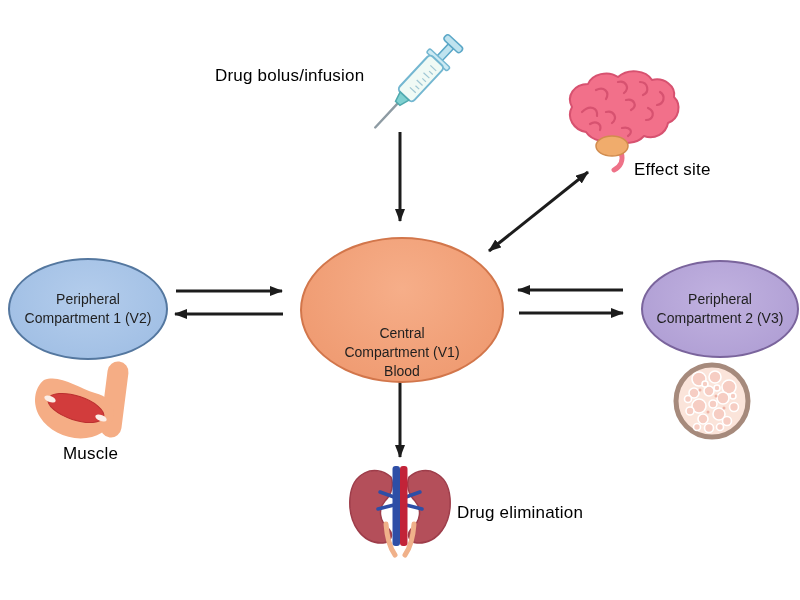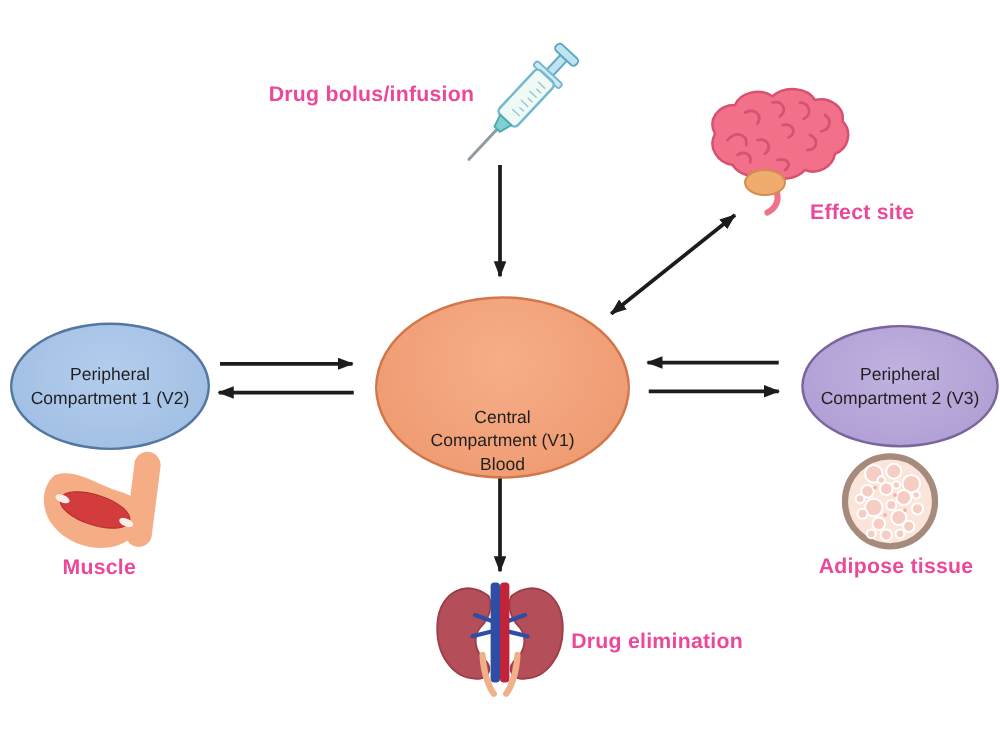--- a/index.html
+++ b/index.html
@@ -24,24 +24,24 @@
   .node-p1{
     left:8px;top:258px;width:156px;height:98px;
     background:radial-gradient(ellipse at 50% 40%, #b4cdec 0%, #a2c0e5 75%, #9bbae1 100%);
     border:2px solid #54779f;
   }
   .node-p2{
     left:641px;top:260px;width:154px;height:94px;
     background:radial-gradient(ellipse at 50% 40%, #c1b2e0 0%, #b1a0d5 75%, #aa98d0 100%);
     border:2px solid #7a649c;
   }
-  .lbl{position:absolute;font-size:17px;font-weight:700;color:#ec4899;letter-spacing:.2px;}
+  .lbl{position:absolute;font-size:17px;font-weight:400;color:#000000;letter-spacing:.2px;}
   .lbl-drug{left:215px;top:66px;}
-  .lbl-effect{left:648px;top:160px;}
-  .lbl-muscle{left:50px;top:444px;text-align:right;}
+  .lbl-effect{left:634px;top:160px;}
+  .lbl-muscle{left:63px;top:444px;text-align:right;}
   .lbl-adipose{left:655px;top:443px;}
   .lbl-elim{left:457px;top:503px;text-align:right;}
   svg{display:block;}
   .icon{position:absolute;}
 </style>
 </head>
 <body>
 
 <div class="canvas">
 
@@ -70,21 +70,20 @@
 Compartment 1 (V2)</div>
   </div>
   <div class="ellipse node-p2">
     <div class="ellipse-label">Peripheral
 Compartment 2 (V3)</div>
   </div>
 
   <div class="lbl lbl-drug">Drug bolus/infusion</div>
   <div class="lbl lbl-effect">Effect site</div>
   <div class="lbl lbl-muscle">Muscle</div>
-  <div class="lbl lbl-adipose">Adipose tissue</div>
   <div class="lbl lbl-elim">Drug elimination</div>
 
   <svg class="icon" style="left:345px;top:22px" width="125" height="118" viewBox="345 22 125 118">
     <g transform="translate(440,58) rotate(133)">
       <line x1="58" y1="0" x2="95" y2="0" stroke="#8e9ba3" stroke-width="2.4" stroke-linecap="round"></line>
       <rect x="-16" y="-3.5" width="20" height="7" fill="#bfe3ef" stroke="#5ba7c7" stroke-width="1.5"></rect>
       <rect x="-23" y="-11" width="7" height="22" rx="3" fill="#bfe3ef" stroke="#5ba7c7" stroke-width="1.5"></rect>
       <rect x="0" y="-14" width="5" height="28" rx="2" fill="#cdeaf3" stroke="#74b7d1" stroke-width="1.5"></rect>
       <rect x="4" y="-10" width="48" height="20" rx="4" fill="#f0faf5" stroke="#74b7d1" stroke-width="2"></rect>
       <g stroke="#9fc7d4" stroke-width="1.2">

